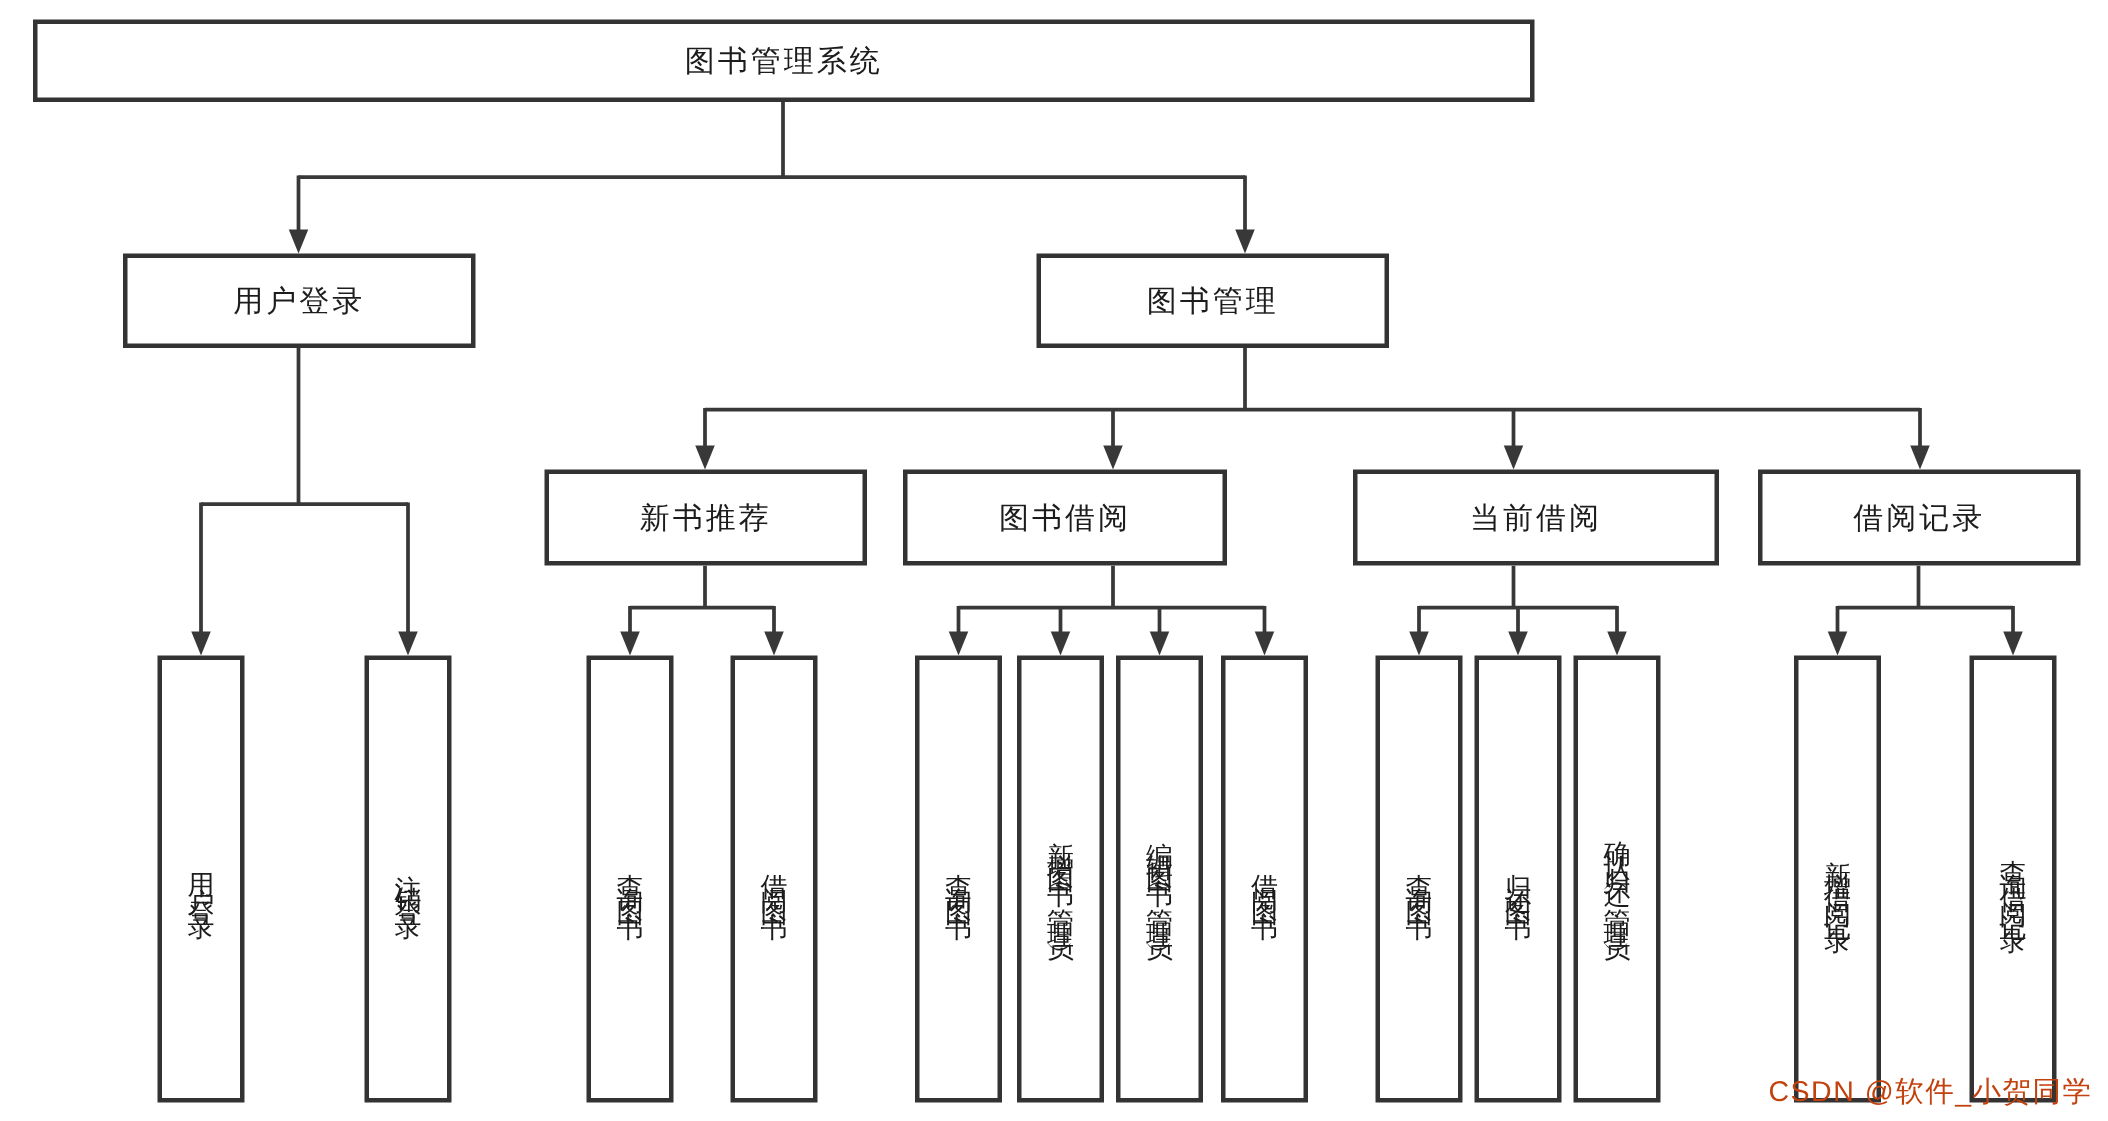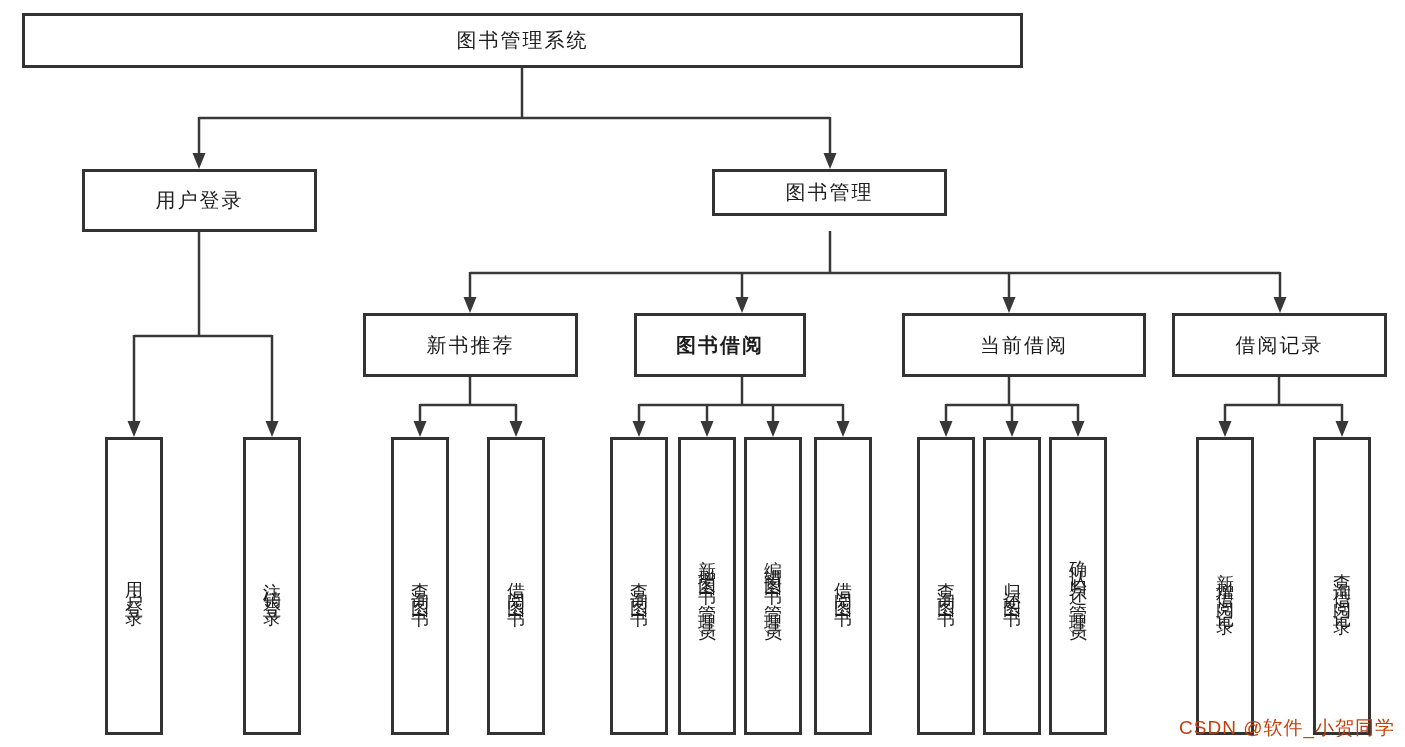--- a/index.html
+++ b/index.html
@@ -124,28 +124,28 @@
   </g>
 </svg>
 
 <div class="box h" style="left:22px; top:13px; width:1001px; height:55px;">
   <span>图书管理系统</span>
 </div>
 
 <div class="box h" style="left:82px; top:169px; width:235px; height:63px;">
   <span>用户登录</span>
 </div>
-<div class="box h" style="left:712px; top:169px; width:235px; height:47px;">
+<div class="box h" style="left:691px; top:169px; width:235px; height:63px;">
   <span>图书管理</span>
 </div>
 
 <div class="box h" style="left:363px; top:313px; width:215px; height:64px;text-align:center;">
   <span>新书推荐</span>
 </div>
-<div class="box h" style="left:634px; top:313px; width:172px; height:64px;font-weight:bold;">
+<div class="box h" style="left:602px; top:313px; width:216px; height:64px;">
   <span>图书借阅</span>
 </div>
 <div class="box h" style="left:902px; top:313px; width:244px; height:64px;">
   <span>当前借阅</span>
 </div>
 <div class="box h" style="left:1172px; top:313px; width:215px; height:64px;align-items:center;">
   <span>借阅记录</span>
 </div>
 
 <div class="box v" style="left:105px; top:437px; width:58px; height:298px;">

